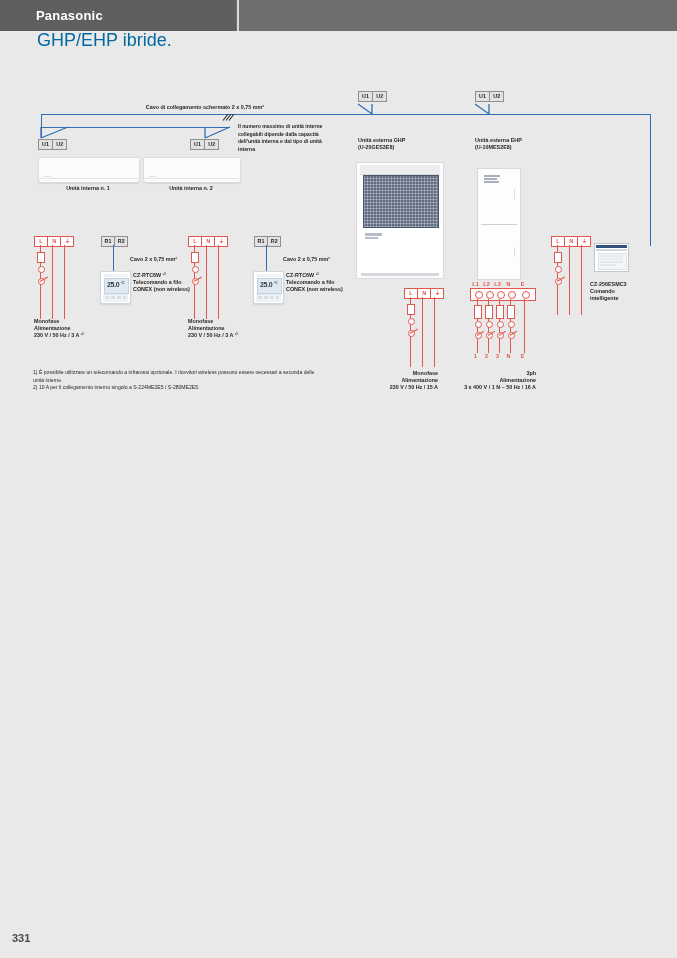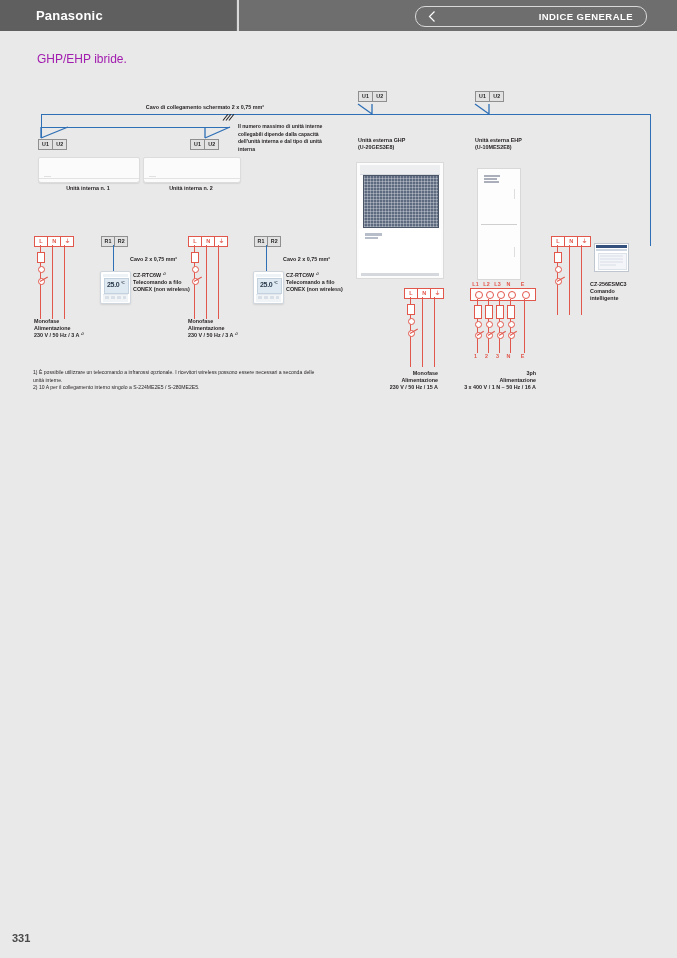--- a/index.html
+++ b/index.html
@@ -16,21 +16,21 @@
   #brand{position:absolute;left:36px;top:8px;font-size:13px;font-weight:bold;color:#ffffff;letter-spacing:.2px;}
   #header-div{position:absolute;left:237px;top:0;width:2px;height:31px;background:#d8d8d8;}
   #indice-btn{
     position:absolute;right:30px;top:6px;height:19px;width:230px;
     border:1px solid #d9d9d9;border-radius:10px;background:transparent;
   }
   #indice-label{position:absolute;right:13px;top:4px;font-size:9.5px;font-weight:bold;color:#ffffff;letter-spacing:.45px;}
   #indice-chev{position:absolute;left:10px;top:3px;width:12px;height:13px;}
 
   
-  #page-title{position:absolute;left:37px;top:52px;font-size:12px;color:#a21caf;font-weight:normal;}
+  #page-title{position:absolute;left:37px;top:30px;font-size:18px;color:#0369a1;font-weight:normal;}
   #page-num{position:absolute;left:12px;top:932px;font-size:11px;font-weight:bold;color:#4a4a4a;}
 
   
   .cap{position:absolute;font-size:5.4px;line-height:7.3px;font-weight:bold;color:#231f20;}
   .cap.c{text-align:center;}
   .cap.r{text-align:right;}
   .note{position:absolute;font-size:5.1px;line-height:7.6px;color:#231f20;}
 
   
   .wire{position:absolute;background:#2f6fb5;}
@@ -120,26 +120,20 @@
   .hatch i{position:absolute;display:block;width:8px;height:1.1px;background:#231f20;transform:rotate(-52deg);transform-origin:left center;}
 </style>
 </head>
 <body>
 
 <div id="header">
   <div id="header-left"></div>
   <div id="brand">Panasonic</div>
   <div id="header-div"></div>
 
-  <div id="indice-btn">
-    <svg id="indice-chev" viewBox="0 0 12 13">
-      <path d="M8.5 1.5 L3.5 6.5 L8.5 11.5" fill="none" stroke="#ffffff" stroke-width="1.2"></path>
-    </svg>
-    <div id="indice-label">INDICE GENERALE</div>
-  </div>
 </div>
 
 <div id="page-title">GHP/EHP ibride.</div>
 <div id="page-num">331</div>
 
 <div class="wire wh" style="left:41px;top:114px;width:610px;"></div>
 
 <div class="wire wv" style="left:41px;top:114px;height:24px;"></div>
 
 <div class="wire wh" style="left:41px;top:127px;width:189px;"></div>

